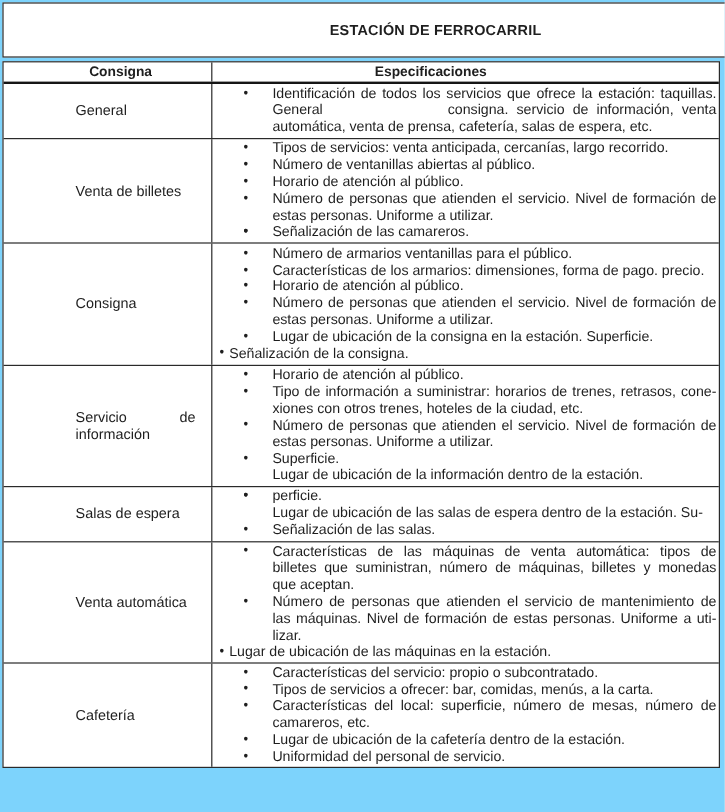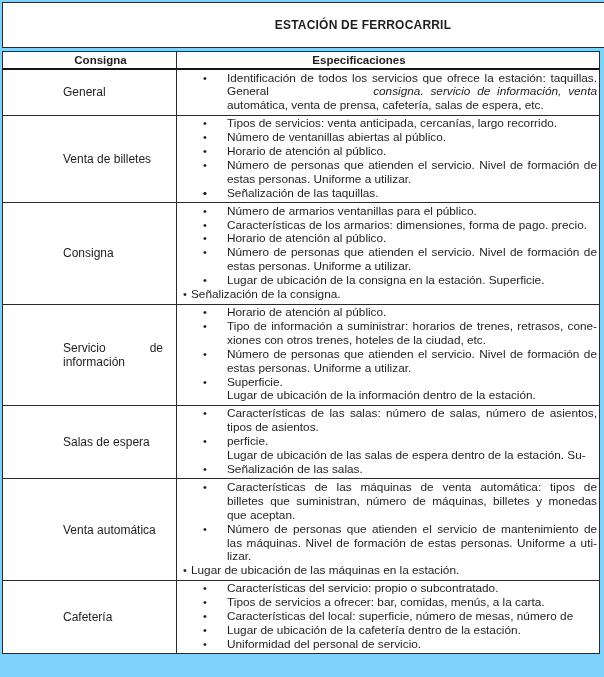--- a/index.html
+++ b/index.html
@@ -34,21 +34,21 @@
   }
   .service-label { display:block; width:100px; text-align:justify; line-height:14px; }
   .spec-cell { flex:1; padding:1.5px 2px 1.5px 0; font-size:11.8px; line-height:13.9px; }
   .item { position:relative; padding-left:50px; }
   .item .bullet { position:absolute; left:26px; top:0; font-size:11px; }
   .item.outdent { padding-left:14px; }
   .item.outdent .bullet { left:6px; }
   .txt .ln { text-align:justify; text-align-last:justify; }
   .txt .ln:last-child { text-align-last:left; }
   .txt .ln.split { display:flex; justify-content:space-between; }
-  .txt .ln.split .rt { word-spacing:3.5px;font-style:italic; }
+  .txt .ln.split .rt { word-spacing:3.5px; }
 </style>
 </head>
 <body>
 
 <div class="sheet">
   <div class="title-box">
     <span>ESTACIÓN DE FERROCARRIL</span>
   </div>
 
   <div class="main-table">
@@ -104,21 +104,21 @@
                 <div class="ln">Número de personas que atienden el servicio. Nivel de formación de</div>
                 <div class="ln">estas personas. Uniforme a utilizar.</div>
               </div>
             </div>
             <div class="item">
               <span class="bullet">•</span>
             </div>
             <div class="item">
               <span class="bullet">•</span>
               <div class="txt">
-                <div class="ln">Señalización de las taquillas.</div>
+                <div class="ln">Señalización de las camareros.</div>
               </div>
             </div>
           </div>
         </div>
         <div class="row">
           <div class="service-cell">
             <span class="service-label">Consigna</span>
           </div>
           <div class="spec-cell">
             <div class="item">
@@ -194,24 +194,20 @@
             </div>
           </div>
         </div>
         <div class="row">
           <div class="service-cell">
             <span class="service-label">Salas de espera</span>
           </div>
           <div class="spec-cell">
             <div class="item">
               <span class="bullet">•</span>
-              <div class="txt">
-                <div class="ln">Características de las salas: número de salas, número de asientos,</div>
-                <div class="ln">tipos de asientos.</div>
-              </div>
             </div>
             <div class="item">
               <span class="bullet">•</span>
               <div class="txt">
                 <div class="ln">perficie.</div>
                 <div class="ln">Lugar de ubicación de las salas de espera dentro de la estación. Su-</div>
               </div>
             </div>
             <div class="item">
               <span class="bullet">•</span>
@@ -264,20 +260,21 @@
             <div class="item">
               <span class="bullet">•</span>
               <div class="txt">
                 <div class="ln">Tipos de servicios a ofrecer: bar, comidas, menús, a la carta.</div>
               </div>
             </div>
             <div class="item">
               <span class="bullet">•</span>
               <div class="txt">
                 <div class="ln">Características del local: superficie, número de mesas, número de</div>
+                <div class="ln">camareros, etc.</div>
               </div>
             </div>
             <div class="item">
               <span class="bullet">•</span>
               <div class="txt">
                 <div class="ln">Lugar de ubicación de la cafetería dentro de la estación.</div>
               </div>
             </div>
             <div class="item">
               <span class="bullet">•</span>

